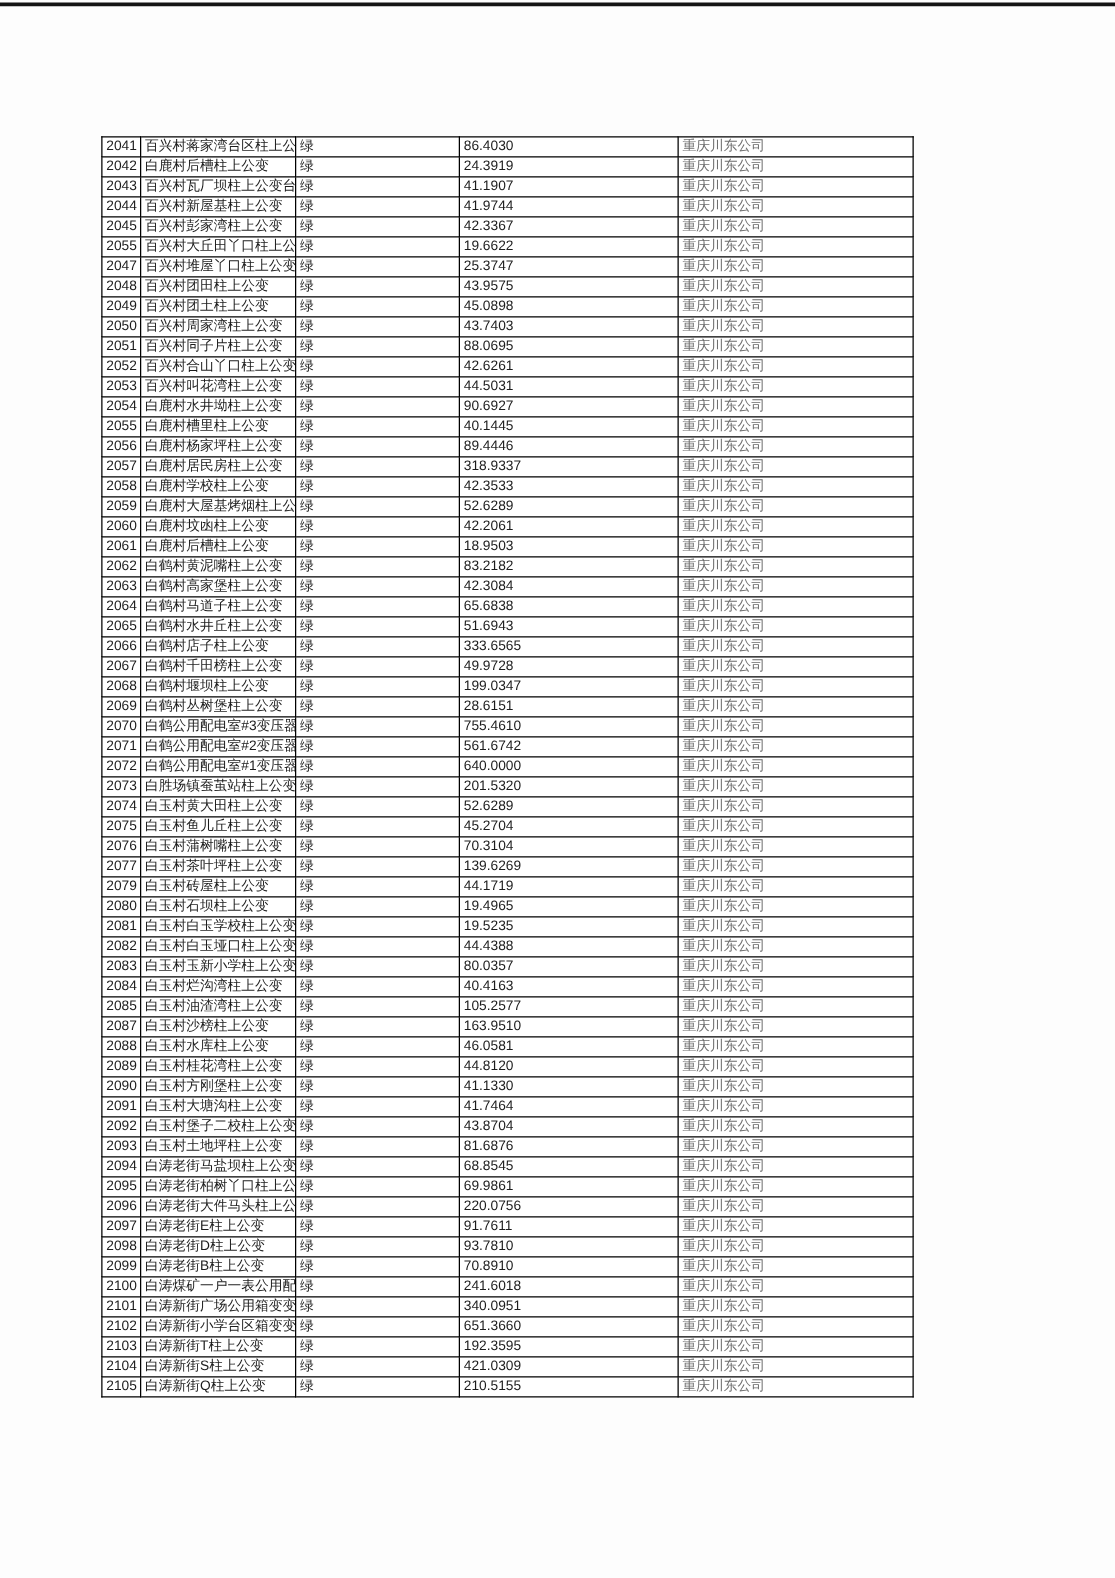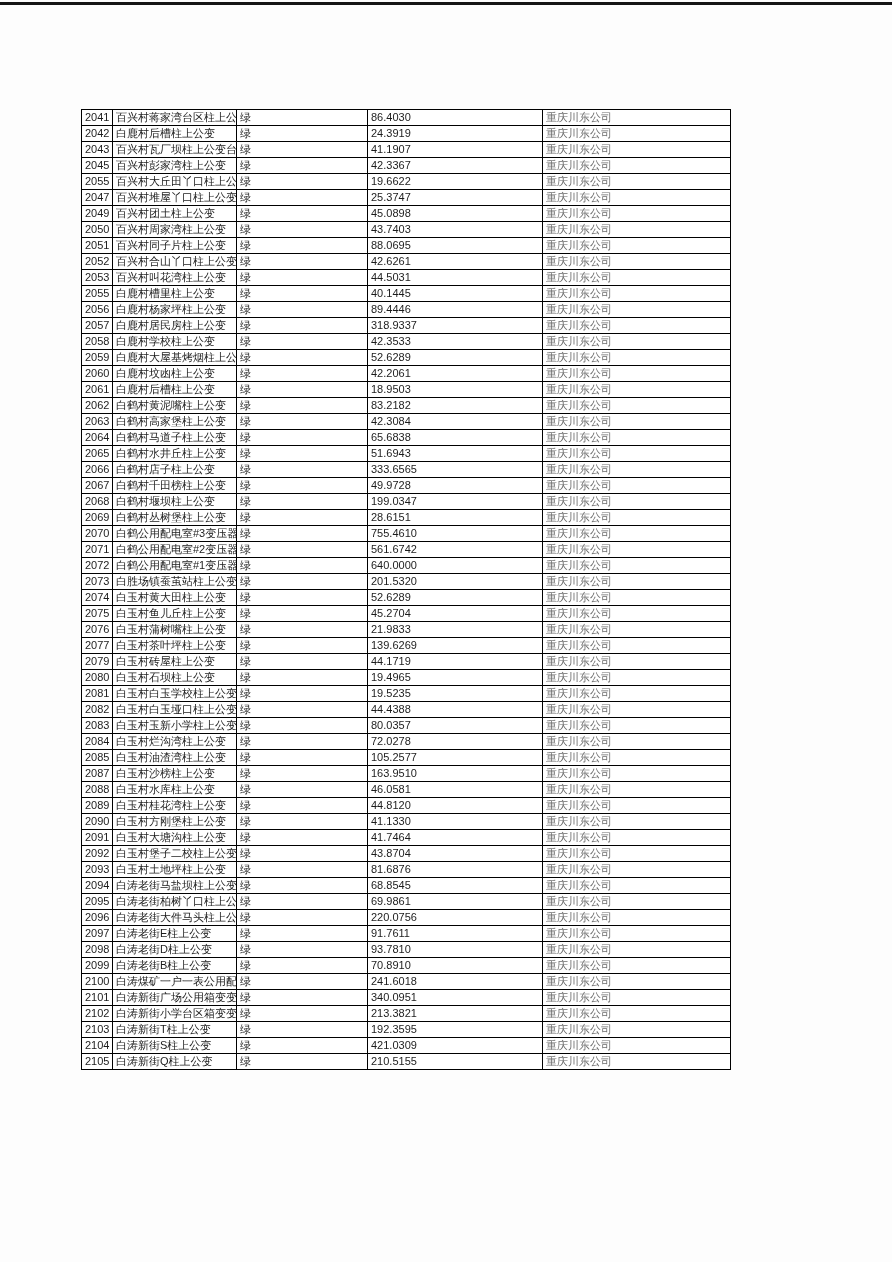--- a/index.html
+++ b/index.html
@@ -79,20 +79,29 @@
         <tr>
       <td class="c-id">2043</td>
       <td class="c-name">
             <div class="clip">百兴村瓦厂坝柱上公变台区</div>
           </td>
       <td class="c-status">绿</td>
       <td class="c-value">41.1907</td>
       <td class="c-company">重庆川东公司</td>
     </tr>
         <tr>
+      <td class="c-id">2044</td>
+      <td class="c-name">
+            <div class="clip">百兴村新屋基柱上公变</div>
+          </td>
+      <td class="c-status">绿</td>
+      <td class="c-value">41.9744</td>
+      <td class="c-company">重庆川东公司</td>
+    </tr>
+        <tr>
       <td class="c-id">2045</td>
       <td class="c-name">
             <div class="clip">百兴村彭家湾柱上公变</div>
           </td>
       <td class="c-status">绿</td>
       <td class="c-value">42.3367</td>
       <td class="c-company">重庆川东公司</td>
     </tr>
         <tr>
       <td class="c-id">2055</td>
@@ -106,20 +115,29 @@
         <tr>
       <td class="c-id">2047</td>
       <td class="c-name">
             <div class="clip">百兴村堆屋丫口柱上公变</div>
           </td>
       <td class="c-status">绿</td>
       <td class="c-value">25.3747</td>
       <td class="c-company">重庆川东公司</td>
     </tr>
         <tr>
+      <td class="c-id">2048</td>
+      <td class="c-name">
+            <div class="clip">百兴村团田柱上公变</div>
+          </td>
+      <td class="c-status">绿</td>
+      <td class="c-value">43.9575</td>
+      <td class="c-company">重庆川东公司</td>
+    </tr>
+        <tr>
       <td class="c-id">2049</td>
       <td class="c-name">
             <div class="clip">百兴村团土柱上公变</div>
           </td>
       <td class="c-status">绿</td>
       <td class="c-value">45.0898</td>
       <td class="c-company">重庆川东公司</td>
     </tr>
         <tr>
       <td class="c-id">2050</td>
@@ -151,20 +169,29 @@
         <tr>
       <td class="c-id">2053</td>
       <td class="c-name">
             <div class="clip">百兴村叫花湾柱上公变</div>
           </td>
       <td class="c-status">绿</td>
       <td class="c-value">44.5031</td>
       <td class="c-company">重庆川东公司</td>
     </tr>
         <tr>
+      <td class="c-id">2054</td>
+      <td class="c-name">
+            <div class="clip">白鹿村水井坳柱上公变</div>
+          </td>
+      <td class="c-status">绿</td>
+      <td class="c-value">90.6927</td>
+      <td class="c-company">重庆川东公司</td>
+    </tr>
+        <tr>
       <td class="c-id">2055</td>
       <td class="c-name">
             <div class="clip">白鹿村槽里柱上公变</div>
           </td>
       <td class="c-status">绿</td>
       <td class="c-value">40.1445</td>
       <td class="c-company">重庆川东公司</td>
     </tr>
         <tr>
       <td class="c-id">2056</td>
@@ -345,21 +372,21 @@
       <td class="c-status">绿</td>
       <td class="c-value">45.2704</td>
       <td class="c-company">重庆川东公司</td>
     </tr>
         <tr>
       <td class="c-id">2076</td>
       <td class="c-name">
             <div class="clip">白玉村蒲树嘴柱上公变</div>
           </td>
       <td class="c-status">绿</td>
-      <td class="c-value">21.9833</td>
+      <td class="c-value">70.3104</td>
       <td class="c-company">重庆川东公司</td>
     </tr>
         <tr>
       <td class="c-id">2077</td>
       <td class="c-name">
             <div class="clip">白玉村茶叶坪柱上公变</div>
           </td>
       <td class="c-status">绿</td>
       <td class="c-value">139.6269</td>
       <td class="c-company">重庆川东公司</td>
@@ -408,21 +435,21 @@
       <td class="c-status">绿</td>
       <td class="c-value">80.0357</td>
       <td class="c-company">重庆川东公司</td>
     </tr>
         <tr>
       <td class="c-id">2084</td>
       <td class="c-name">
             <div class="clip">白玉村烂沟湾柱上公变</div>
           </td>
       <td class="c-status">绿</td>
-      <td class="c-value">72.0278</td>
+      <td class="c-value">40.4163</td>
       <td class="c-company">重庆川东公司</td>
     </tr>
         <tr>
       <td class="c-id">2085</td>
       <td class="c-name">
             <div class="clip">白玉村油渣湾柱上公变</div>
           </td>
       <td class="c-status">绿</td>
       <td class="c-value">105.2577</td>
       <td class="c-company">重庆川东公司</td>
@@ -561,21 +588,21 @@
       <td class="c-status">绿</td>
       <td class="c-value">340.0951</td>
       <td class="c-company">重庆川东公司</td>
     </tr>
         <tr>
       <td class="c-id">2102</td>
       <td class="c-name">
             <div class="clip">白涛新街小学台区箱变变压</div>
           </td>
       <td class="c-status">绿</td>
-      <td class="c-value">213.3821</td>
+      <td class="c-value">651.3660</td>
       <td class="c-company">重庆川东公司</td>
     </tr>
         <tr>
       <td class="c-id">2103</td>
       <td class="c-name">
             <div class="clip">白涛新街T柱上公变</div>
           </td>
       <td class="c-status">绿</td>
       <td class="c-value">192.3595</td>
       <td class="c-company">重庆川东公司</td>

